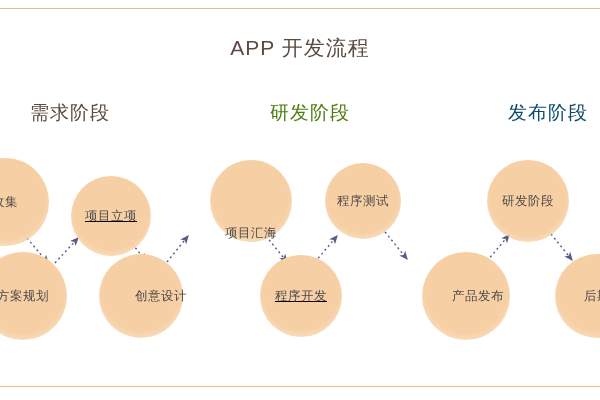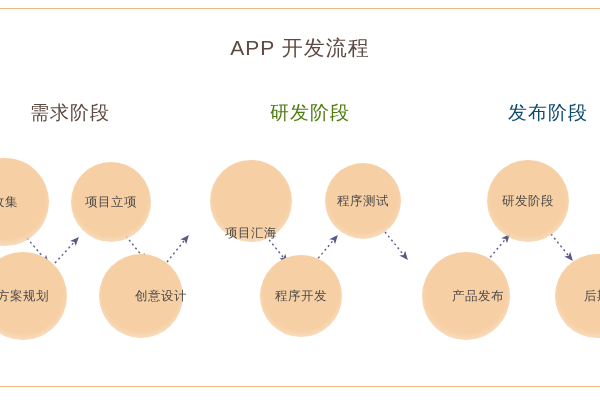--- a/index.html
+++ b/index.html
@@ -107,39 +107,39 @@
         <line x1="385" y1="232" x2="407" y2="259" stroke="#5b5a87" stroke-width="1.4" stroke-dasharray="2 3" marker-end="url(#ah)"></line>
         <line x1="487" y1="261" x2="509" y2="235" stroke="#5b5a87" stroke-width="1.4" stroke-dasharray="2 3" marker-end="url(#ah)"></line>
         <line x1="551" y1="234" x2="572" y2="260" stroke="#5b5a87" stroke-width="1.4" stroke-dasharray="2 3" marker-end="url(#ah)"></line>
       </g>
   </svg>
 
   <div id="node-layer">
       <div class="node" style="left: 5px; top: 202px; width: 88px; height: 88px;">
         <span class="node-label" style="color: rgb(77, 74, 72);">收集</span>
       </div>
-      <div class="node" style="left: 111px; top: 202px; width: 80px; height: 80px;">
+      <div class="node" style="left: 111px; top: 216px; width: 80px; height: 80px; text-decoration: underline;">
         <span class="node-label" style="color: rgb(77, 74, 72);">项目立项</span>
       </div>
       <div class="node" style="left: 251px; top: 201px; width: 82px; height: 82px; align-items: flex-end;">
         <span class="node-label" style="color: rgb(77, 74, 72);">项目汇海</span>
       </div>
       <div class="node" style="left: 363px; top: 201px; width: 76px; height: 76px;">
         <span class="node-label" style="color: rgb(77, 74, 72);">程序测试</span>
       </div>
       <div class="node" style="left: 528px; top: 201px; width: 82px; height: 82px;">
         <span class="node-label" style="color: rgb(77, 74, 72);">研发阶段</span>
       </div>
       <div class="node" style="left: 23px; top: 296px; width: 88px; height: 88px;">
         <span class="node-label" style="color: rgb(77, 74, 72);">方案规划</span>
       </div>
       <div class="node" style="left: 141px; top: 296px; width: 84px; height: 84px;">
         <span class="node-label" style="color: rgb(77, 74, 72); margin-left: 40px;">创意设计</span>
       </div>
-      <div class="node" style="left: 301px; top: 296px; width: 82px; height: 82px;">
+      <div class="node" style="left: 301px; top: 296px; width: 82px; height: 82px; text-decoration: underline;">
         <span class="node-label" style="color: rgb(77, 74, 72);">程序开发</span>
       </div>
       <div class="node" style="left: 466px; top: 296px; width: 88px; height: 88px;">
         <span class="node-label" style="color: rgb(77, 74, 72); margin-left: 24px;">产品发布</span>
       </div>
       <div class="node" style="left: 597px; top: 296px; width: 84px; height: 84px;">
         <span class="node-label" style="color: rgb(77, 74, 72);">后期</span>
       </div>
     </div>
 

